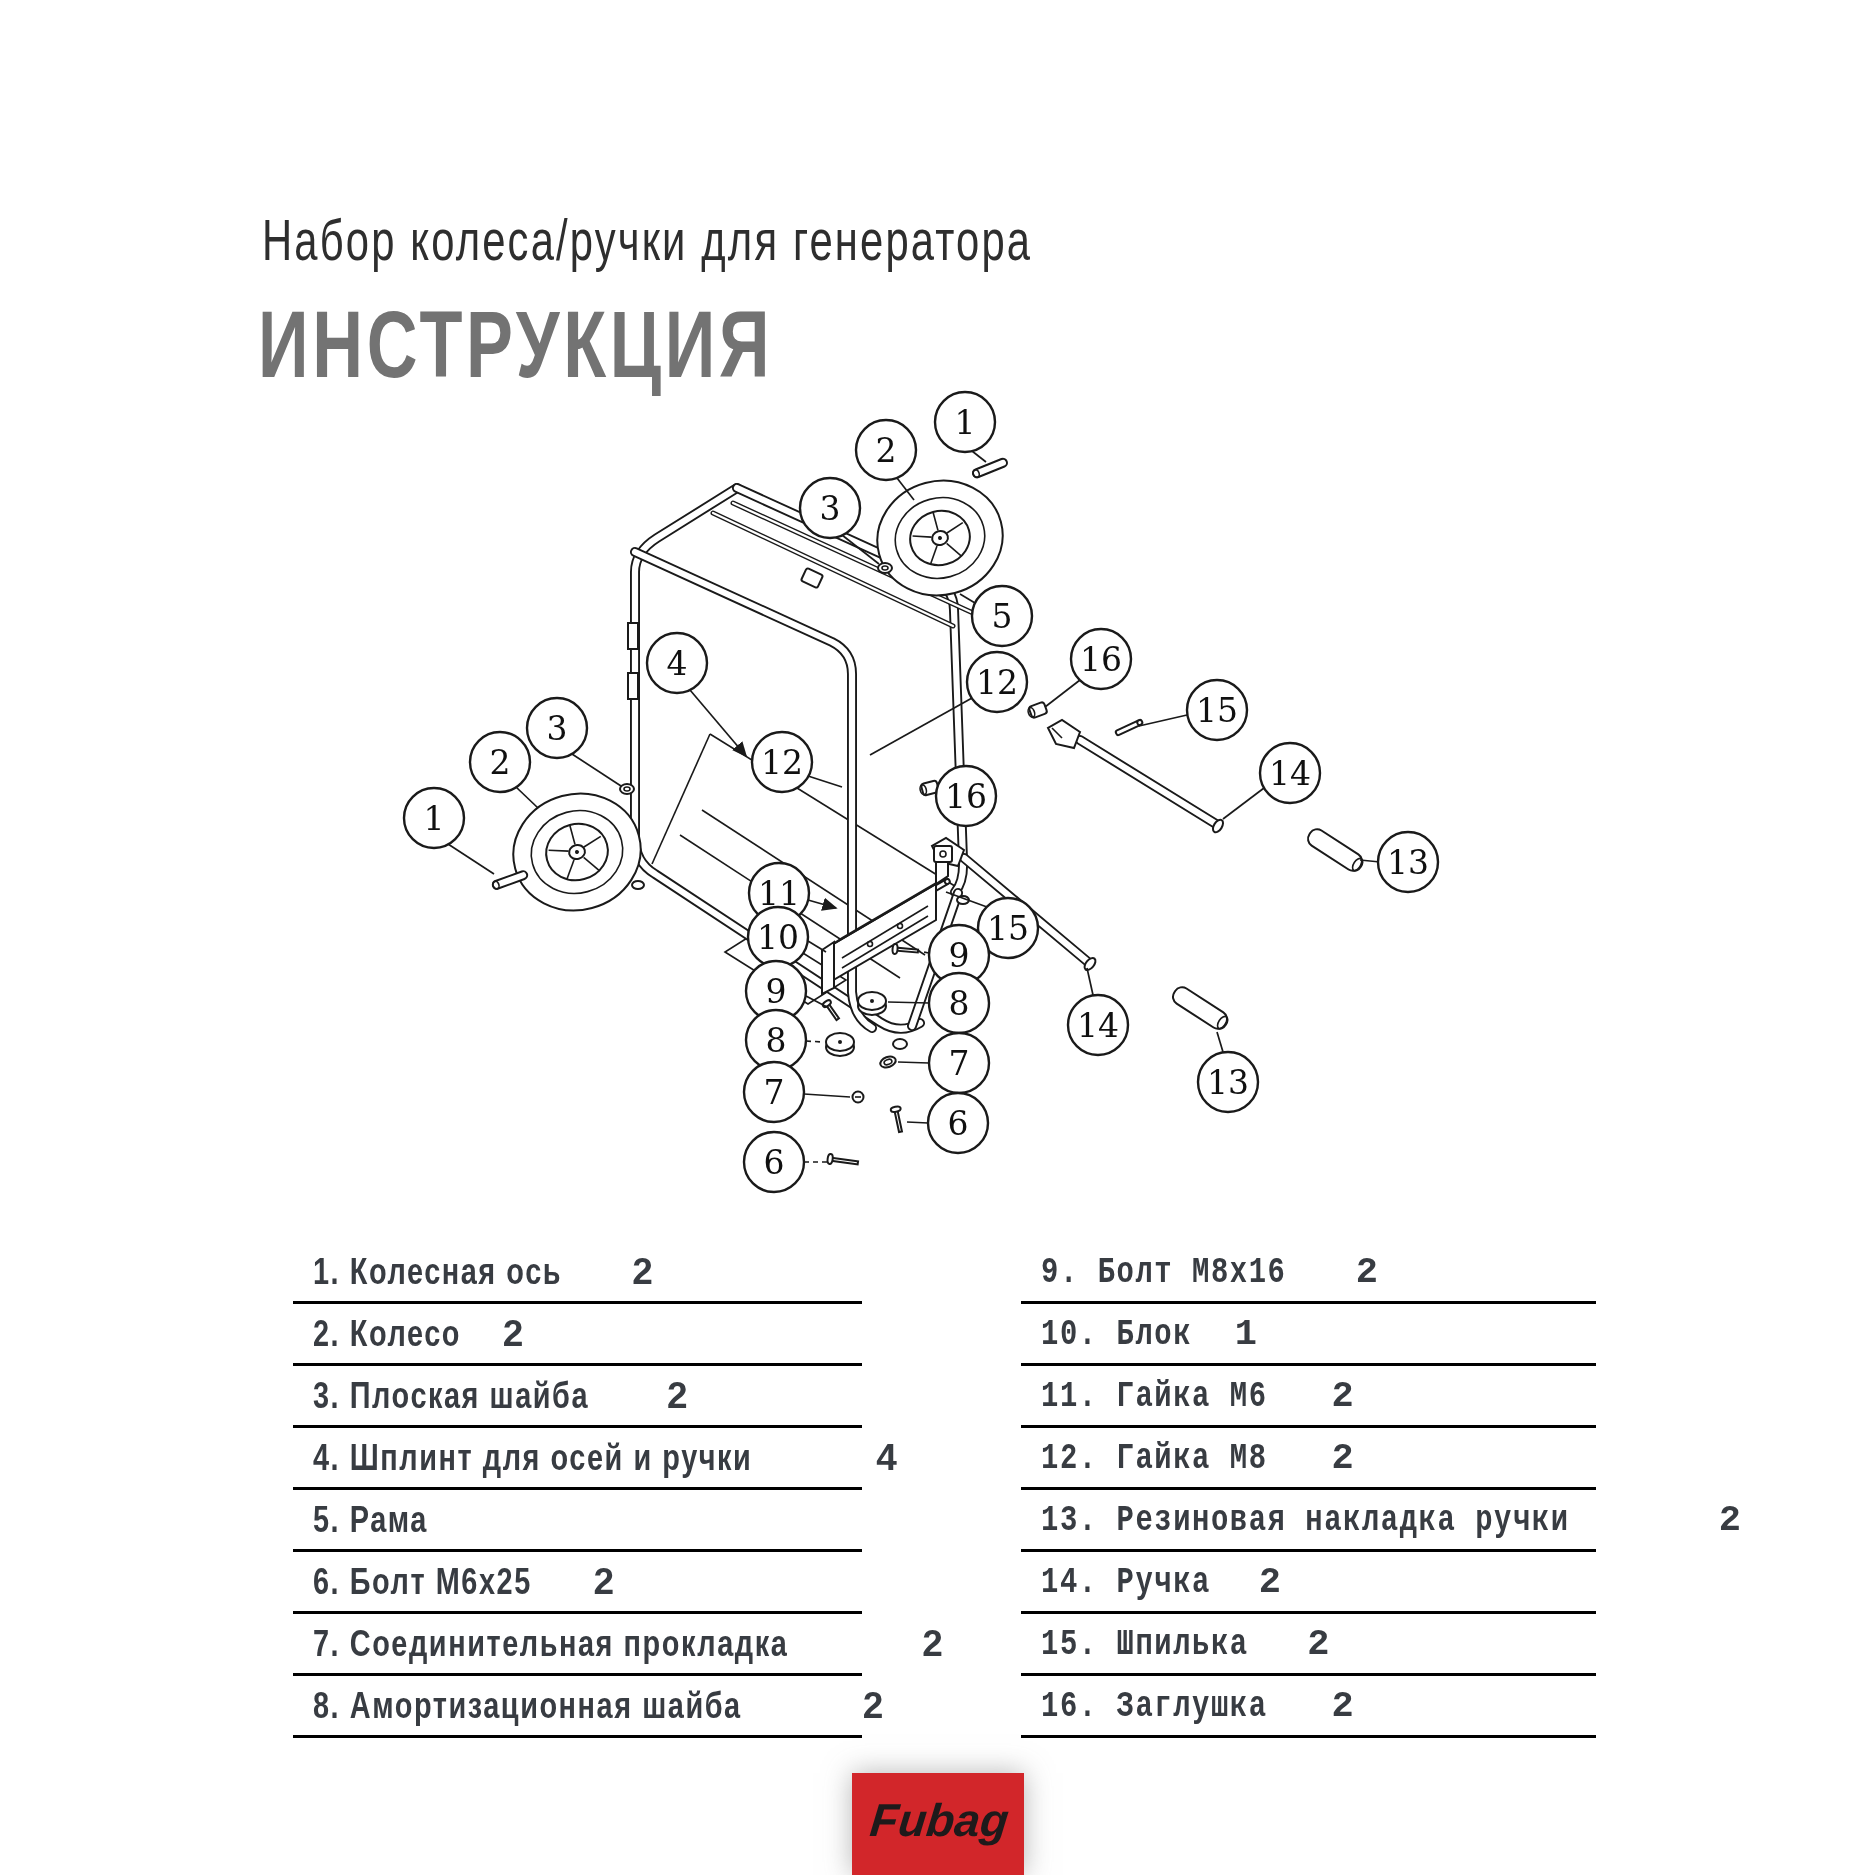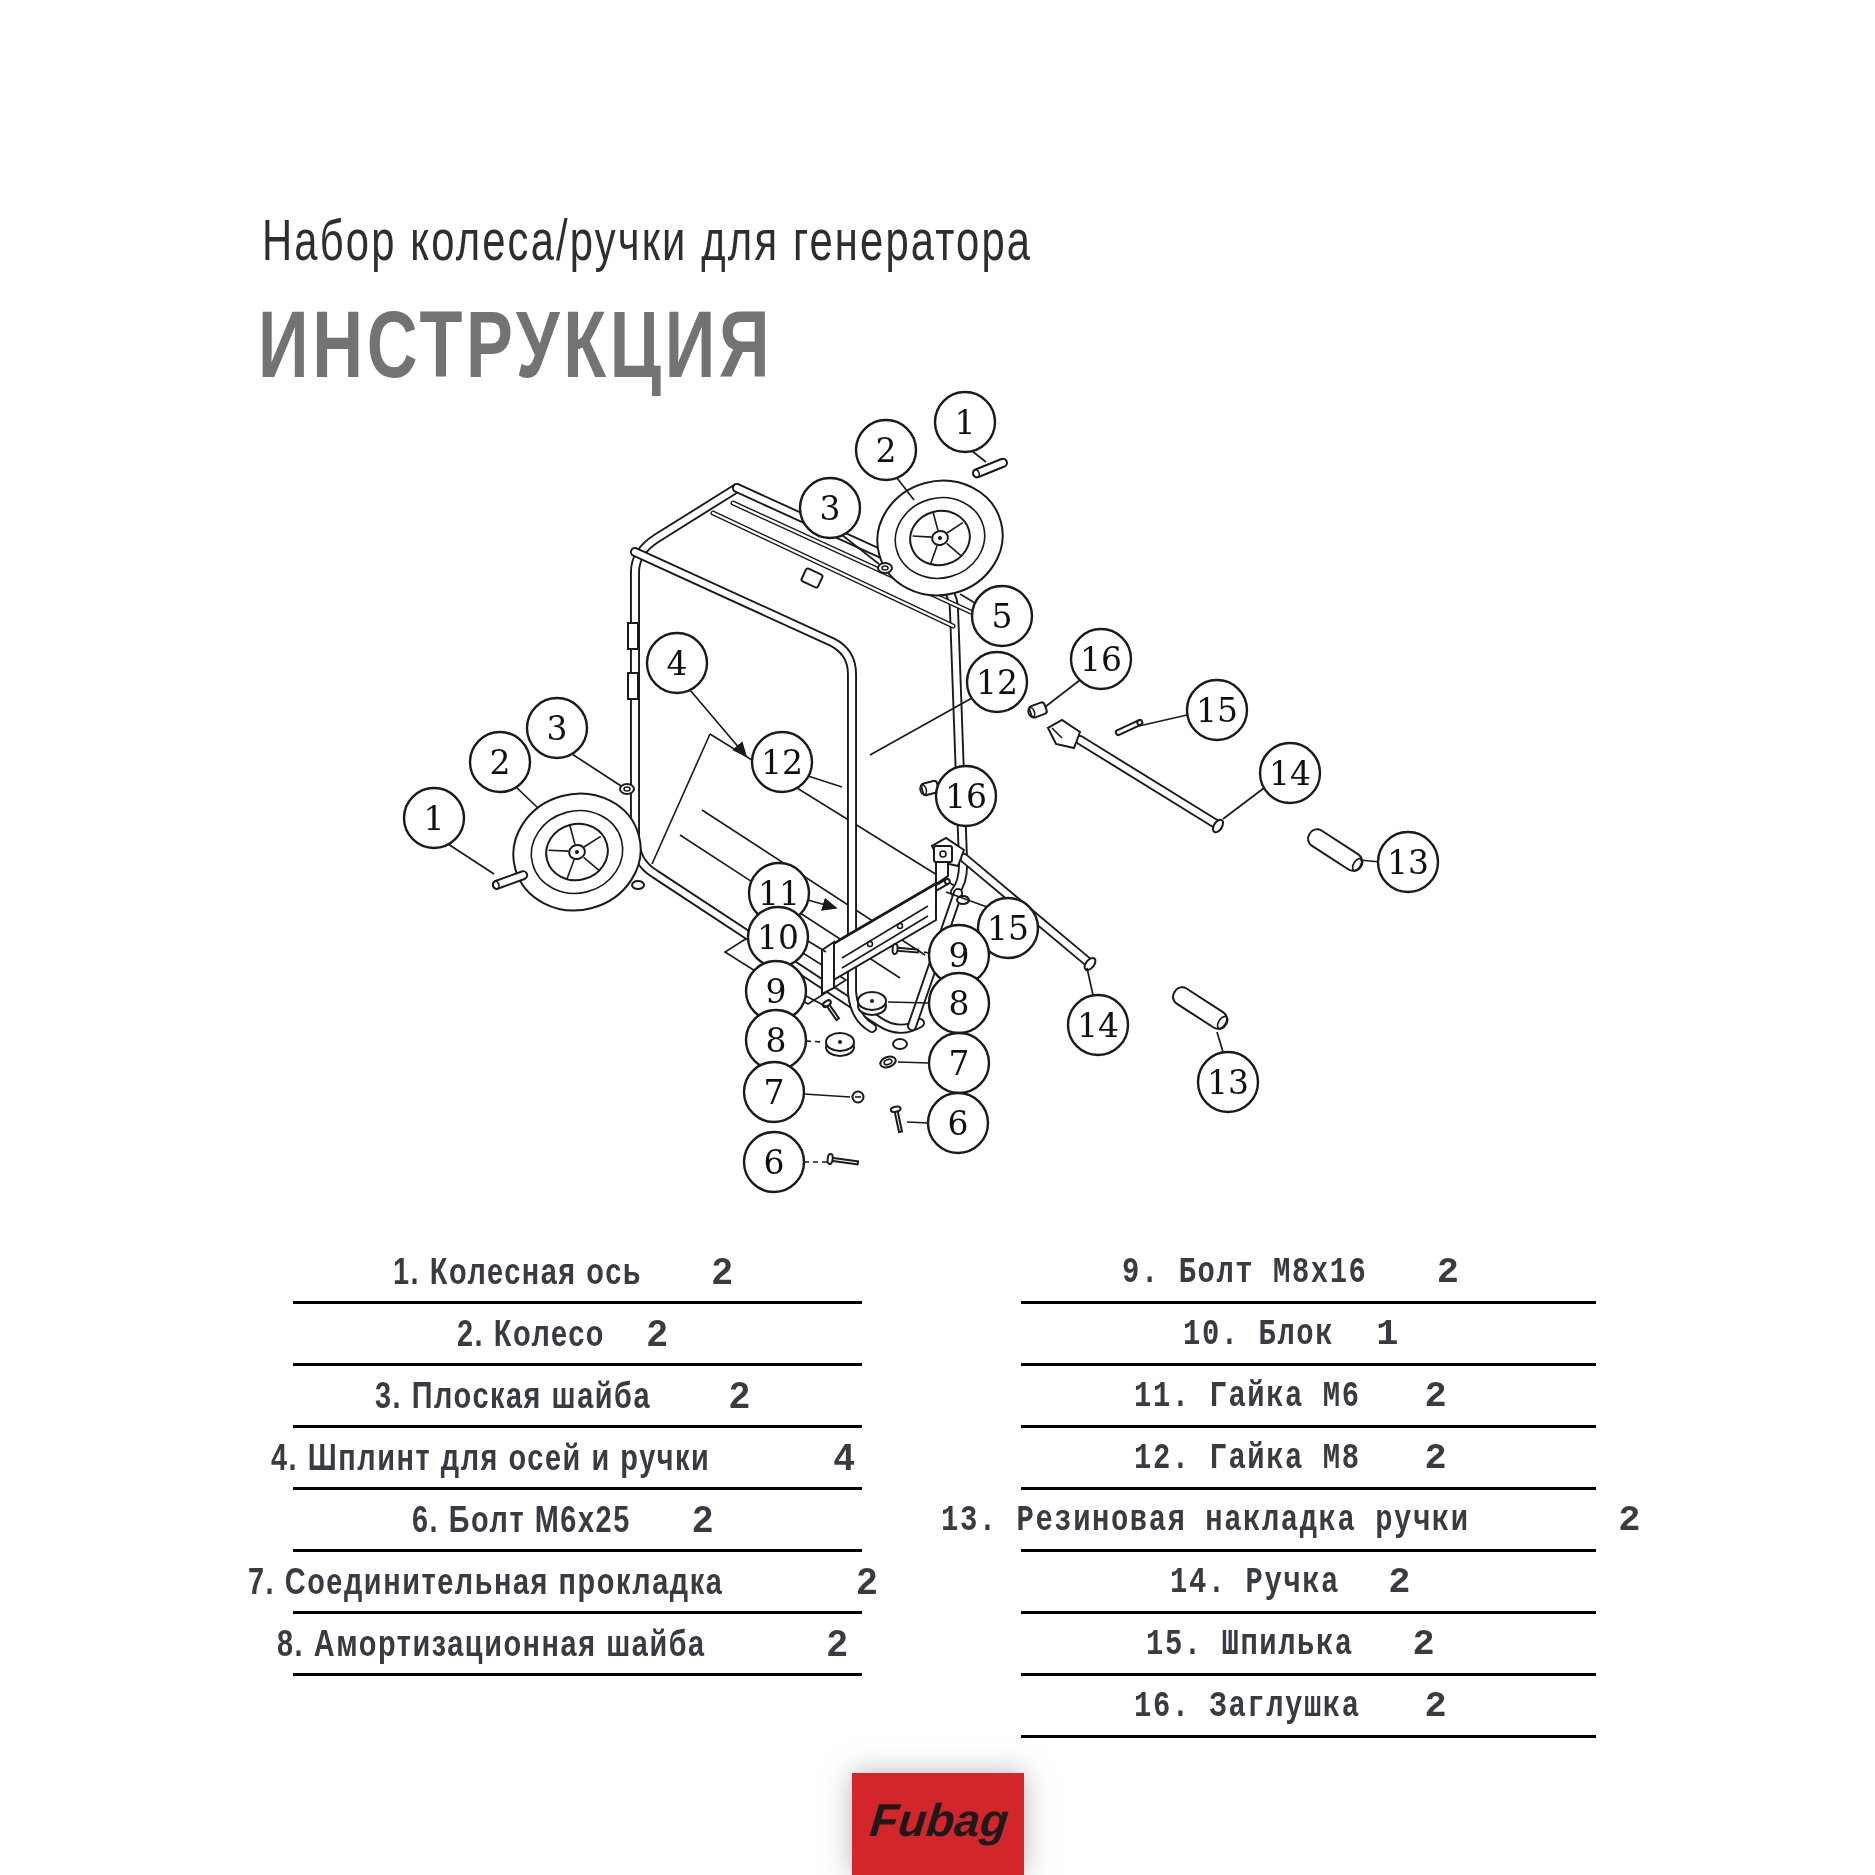--- a/index.html
+++ b/index.html
@@ -7,21 +7,21 @@
         font-family:"Liberation Sans",sans-serif;}
   .cond{display:inline-block;transform-origin:0 50%;white-space:nowrap;}
   .subtitle{position:absolute;left:262px;top:206px;font-size:58px;font-weight:400;color:#2e2e2e;text-align:right;}
   .subtitle .cond{transform:scaleX(0.72);letter-spacing:3px;}
   .title{position:absolute;left:258px;top:290px;margin:0;font-size:95px;font-weight:700;color:#737373;}
   .title .cond{transform:scaleX(0.74);letter-spacing:5px;}
   .diagram{position:absolute;left:380px;top:340px;width:1240px;height:900px;}
   .parts{position:absolute;top:1242px;}
   .parts.pleft{left:293px;width:569px;}
   .parts.pright{left:1021px;width:575px;font-family:Liberation Mono, monospace;}
-  .prow{height:59px;border-bottom:3px solid #000;display:flex;align-items:center;justify-content:center;}
+  .prow{height:59px;border-bottom:3px solid #000;display:flex;align-items:center;justify-content:flex-start;}
   .pname{font-weight:700;font-size:37px;color:#383c42;padding-left:20px;}
   .pname .cond{transform:scaleX(0.78);letter-spacing:2px;}
   .pqty{font-weight:700;font-size:37px;color:#383c42;}
   .pleft .pqty{padding-right:50px;}
   .pright .pqty{padding-right:56px;}
   .logo{position:absolute;left:852px;top:1773px;width:172px;height:102px;background:#d2262a;
         display:flex;justify-content:center;box-shadow:0 0 26px rgba(110,110,110,.5);}
   .logo span{margin-top:20px;font-size:46px;font-weight:700;font-style:italic;color:#1e1a1b;
         transform:skewX(-6deg);}
   
@@ -389,20 +389,24 @@
     </div>
     <div class="prow">
       <span class="pname"><span class="cond">3. Плоская шайба</span></span>
       <span class="pqty">2</span>
     </div>
     <div class="prow">
       <span class="pname"><span class="cond">4. Шплинт для осей и ручки</span></span>
       <span class="pqty">4</span>
     </div>
     <div class="prow">
+      <span class="pname"><span class="cond">5. Рама</span></span>
+      <span class="pqty"></span>
+    </div>
+    <div class="prow">
       <span class="pname"><span class="cond">6. Болт М6х25</span></span>
       <span class="pqty">2</span>
     </div>
     <div class="prow">
       <span class="pname"><span class="cond">7. Соединительная прокладка</span></span>
       <span class="pqty">2</span>
     </div>
     <div class="prow">
       <span class="pname"><span class="cond">8. Амортизационная шайба</span></span>
       <span class="pqty">2</span>

